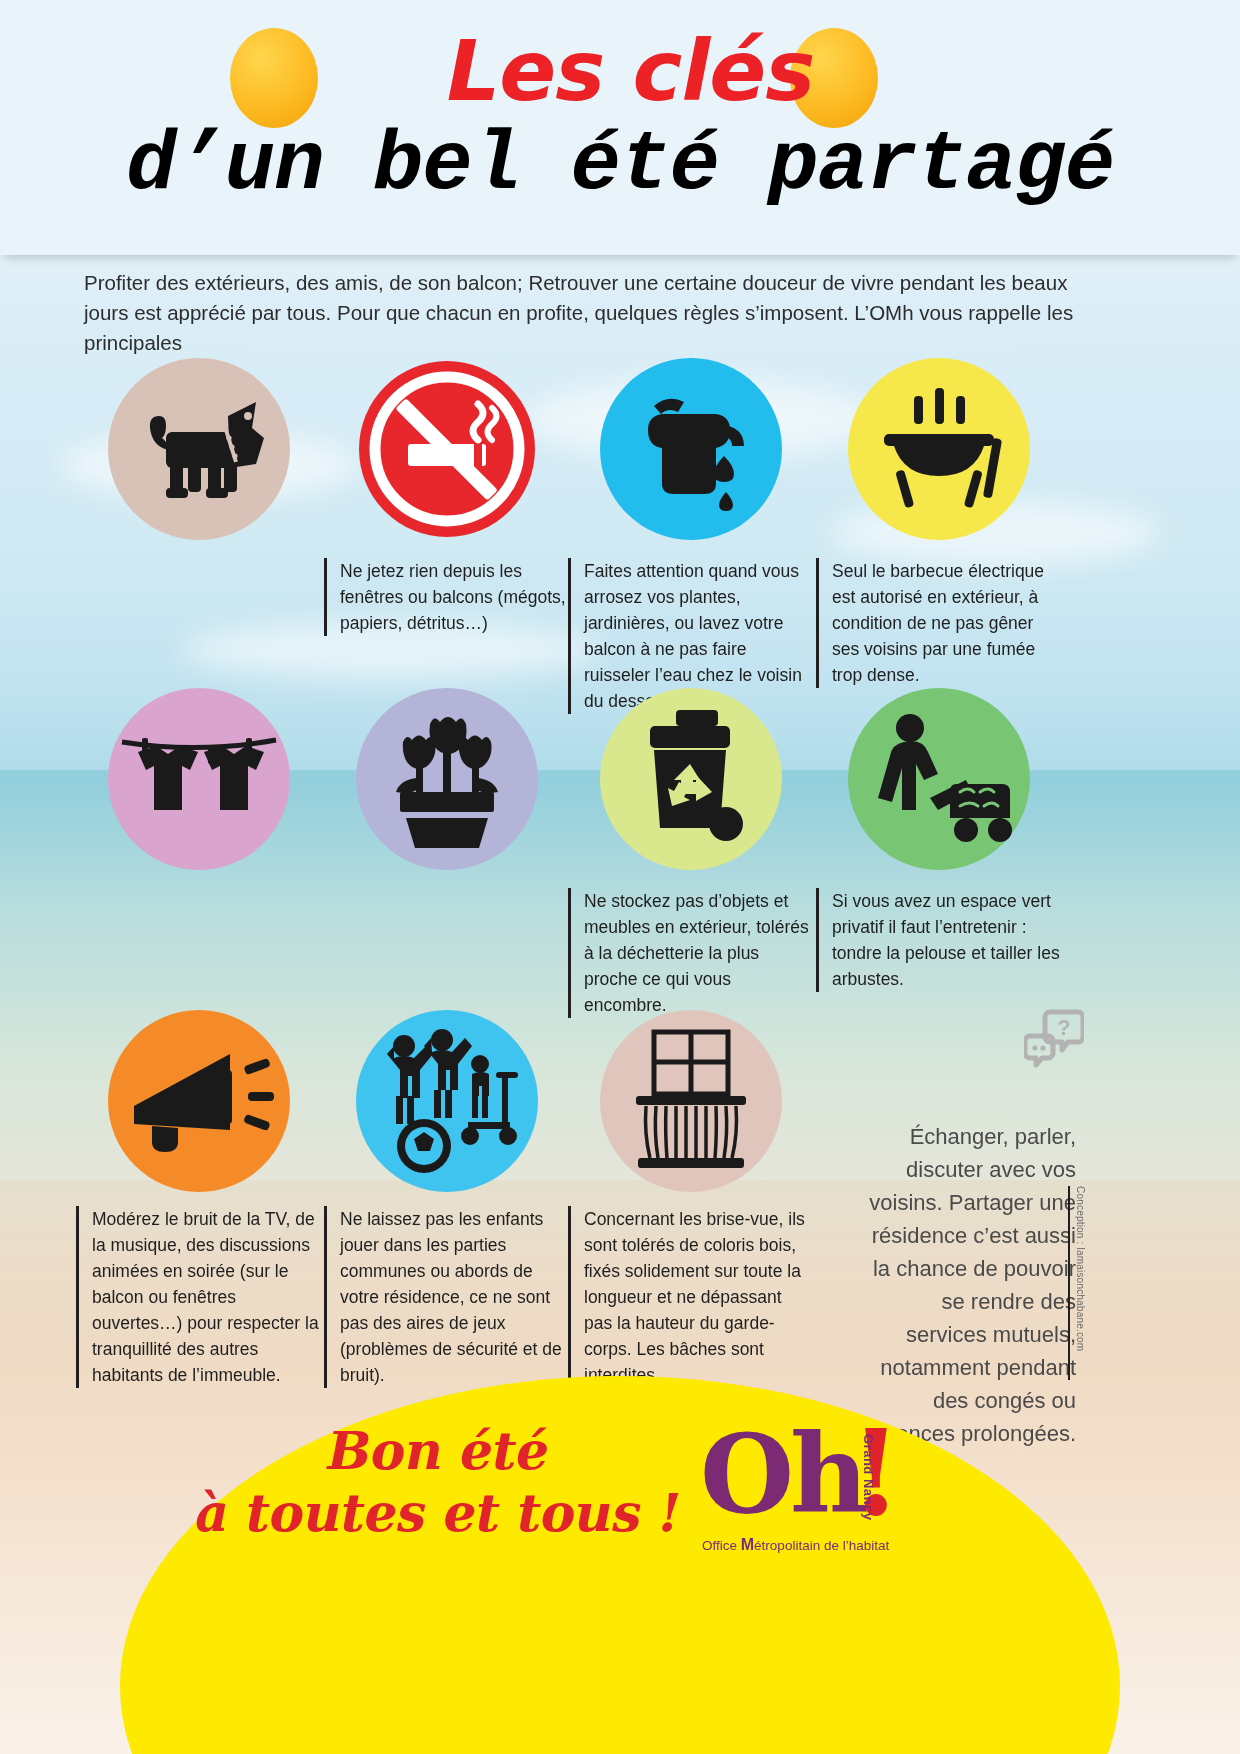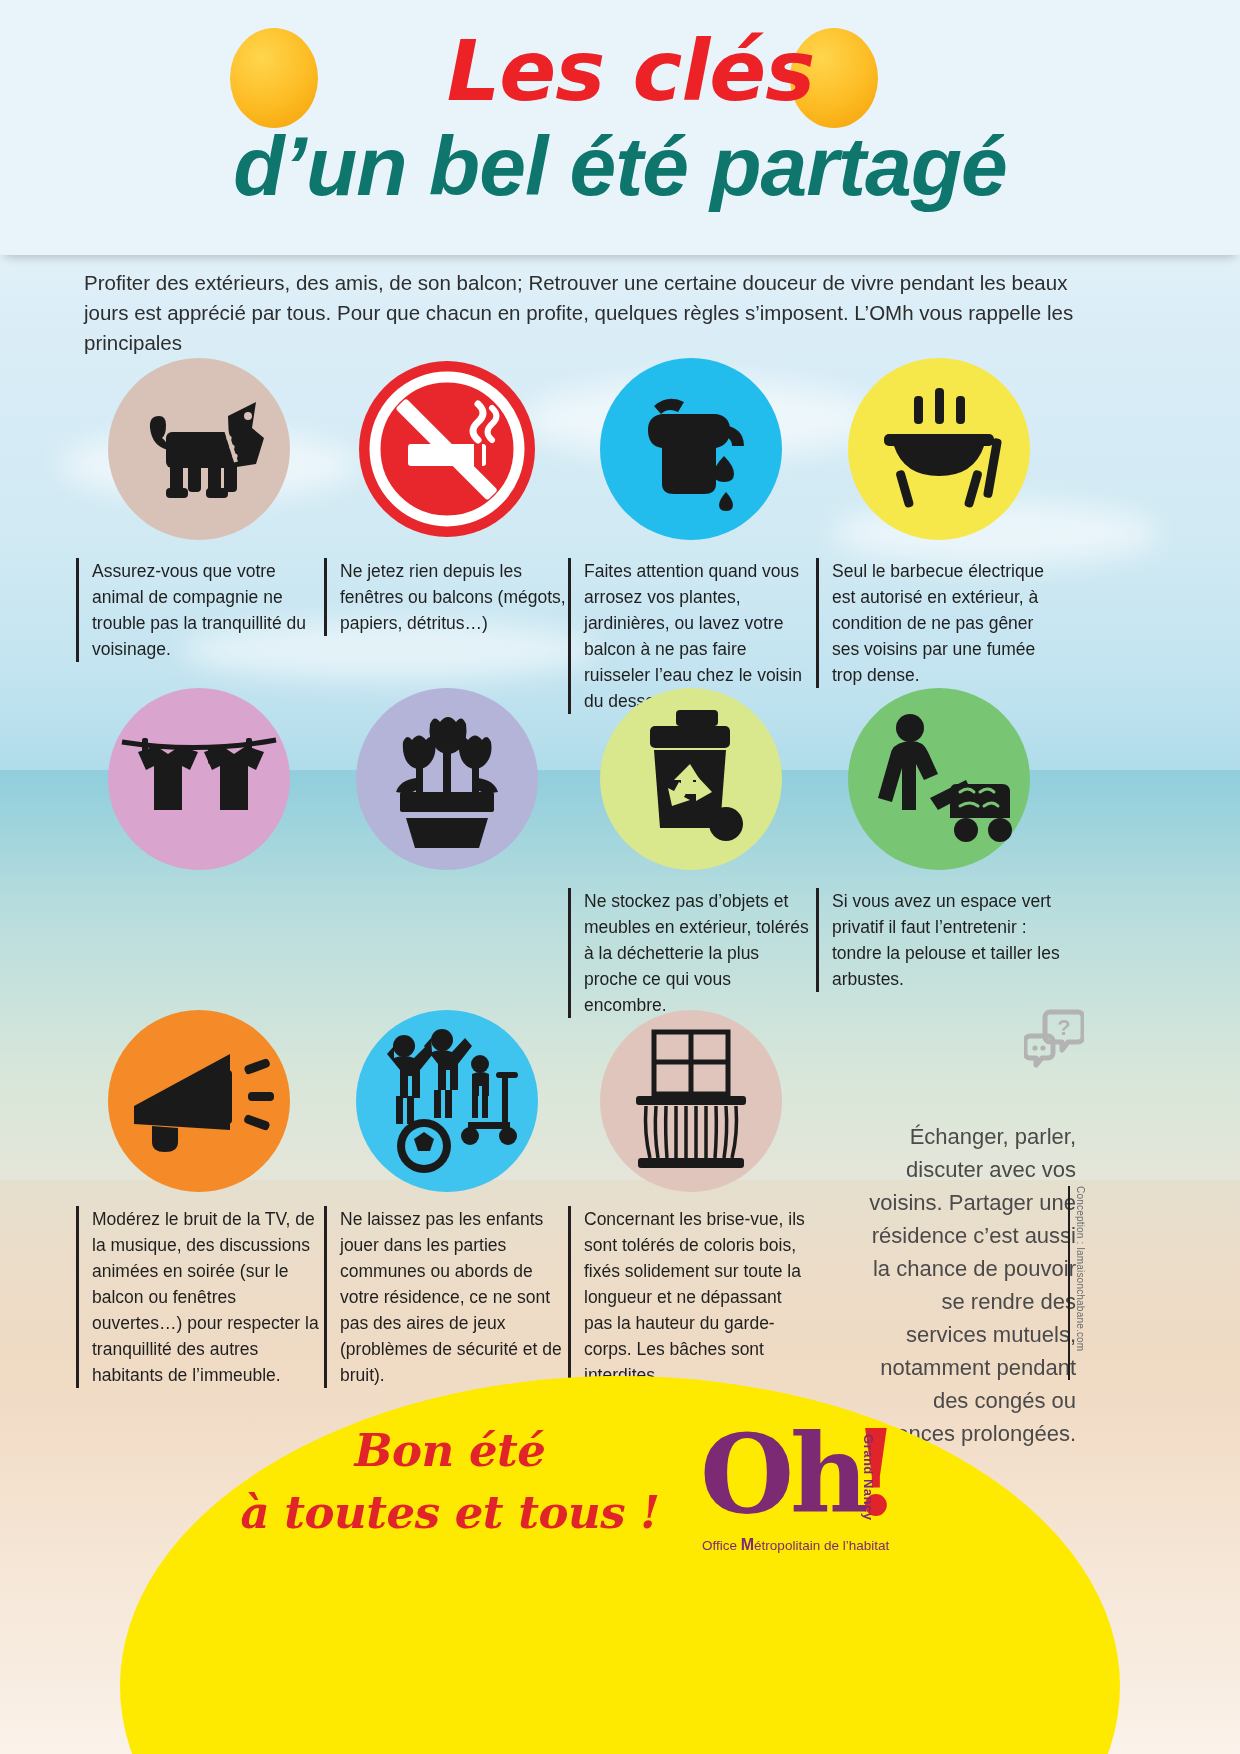--- a/index.html
+++ b/index.html
@@ -76,22 +76,22 @@
 
   #title-1{
     position:absolute;left:0;right:0;top:22px;text-align:center;
     font-family:"DejaVu Sans",sans-serif;
     font-style:italic;font-weight:700;font-size:84px;color:#ec2227;
     letter-spacing:-1px;
     padding-left:21px;
   }
   #title-2{
     position:absolute;left:0;right:0;top:118px;text-align:center;
-    font-family:Liberation Sans, sans-serif;
-    font-style:italic;font-weight:700;font-size:84px;color:#0f766e;
+    font-family:Liberation Mono, monospace;
+    font-style:italic;font-weight:700;font-size:84px;color:#000000;
     letter-spacing:-1px;
   }
 
   
   #intro{
     position:absolute;left:84px;top:268px;width:1000px;
     font-size:20.5px;line-height:30px;color:#2d2d2d;text-align:left;
   }
 
   
@@ -137,23 +137,23 @@
   #credit-rule{
     position:absolute;left:1068px;top:1186px;width:2px;height:194px;background:#1f1f1f;
   }
 
   
   #footer{
     position:absolute;left:120px;top:1376px;width:1000px;height:620px;
     background:#fdea00;border-radius:50%;
   }
   #bon-ete{
-    position:absolute;left:140px;top:1420px;width:620px;text-align:center;
+    position:absolute;left:128px;top:1420px;width:620px;text-align:center;
     font-family:"DejaVu Serif",serif;font-weight:700;font-style:italic;
-    color:#e1242a;font-size:45px;line-height:62px;letter-spacing:-.5px;
+    color:#e1242a;font-size:52px;line-height:62px;letter-spacing:-.5px;
   }
   
   #logo{position:absolute;left:700px;top:1420px;width:250px;height:190px;}
   #logo-oh{
     position:absolute;left:0;top:0;
     font-family:"DejaVu Serif",serif;font-weight:700;
     font-size:108px;line-height:108px;color:#7d2a74;letter-spacing:-4px;
   }
   #logo-bang{
     position:absolute;left:150px;top:-2px;
@@ -238,21 +238,20 @@
             <path d="M118 72 L128 104"></path>
           </g>
           <g fill="#d8c2b8">
             <circle cx="121" cy="80" r="2.6"></circle>
               <circle cx="124" cy="89" r="2.6"></circle>
               <circle cx="127" cy="98" r="2.6"></circle>
           </g>
           <circle cx="140" cy="58" r="4" fill="#d8c2b8"></circle>
         </svg>
       </div>
-      <div class="caption">Assurez-vous que votre animal de compagnie ne trouble pas la tranquillité du voisinage.</div>
     </div>
 
     <div class="tile c1">
       <div class="bubble" style="background:transparent">
         <svg viewBox="0 0 182 182" aria-hidden="true">
           <circle cx="91" cy="91" r="88" fill="#e8272c"></circle>
           <circle cx="91" cy="91" r="72" fill="none" stroke="#ffffff" stroke-width="11"></circle>
           <rect x="52" y="86" width="78" height="22" rx="3" fill="#ffffff"></rect>
           <rect x="118" y="86" width="8" height="22" fill="#e8272c"></rect>
           <path d="M122 46 q10 9 0 18 q-10 9 0 18" fill="none" stroke="#ffffff" stroke-width="7" stroke-linecap="round"></path>

